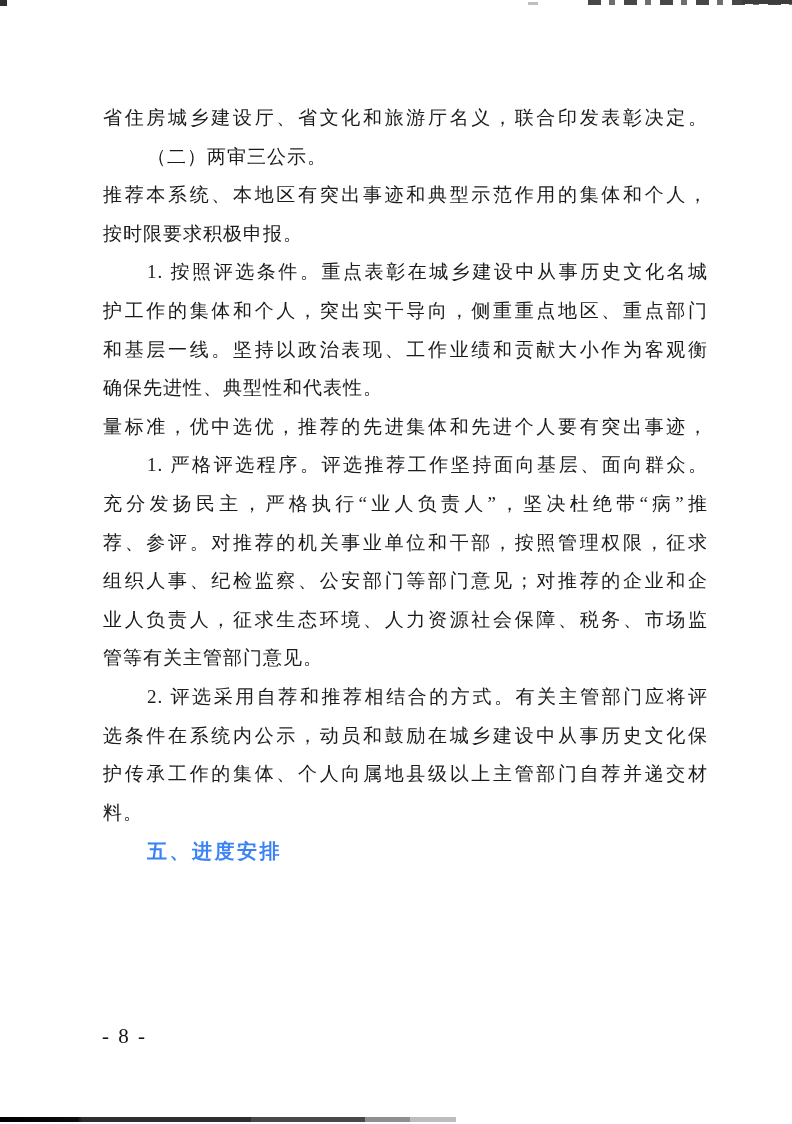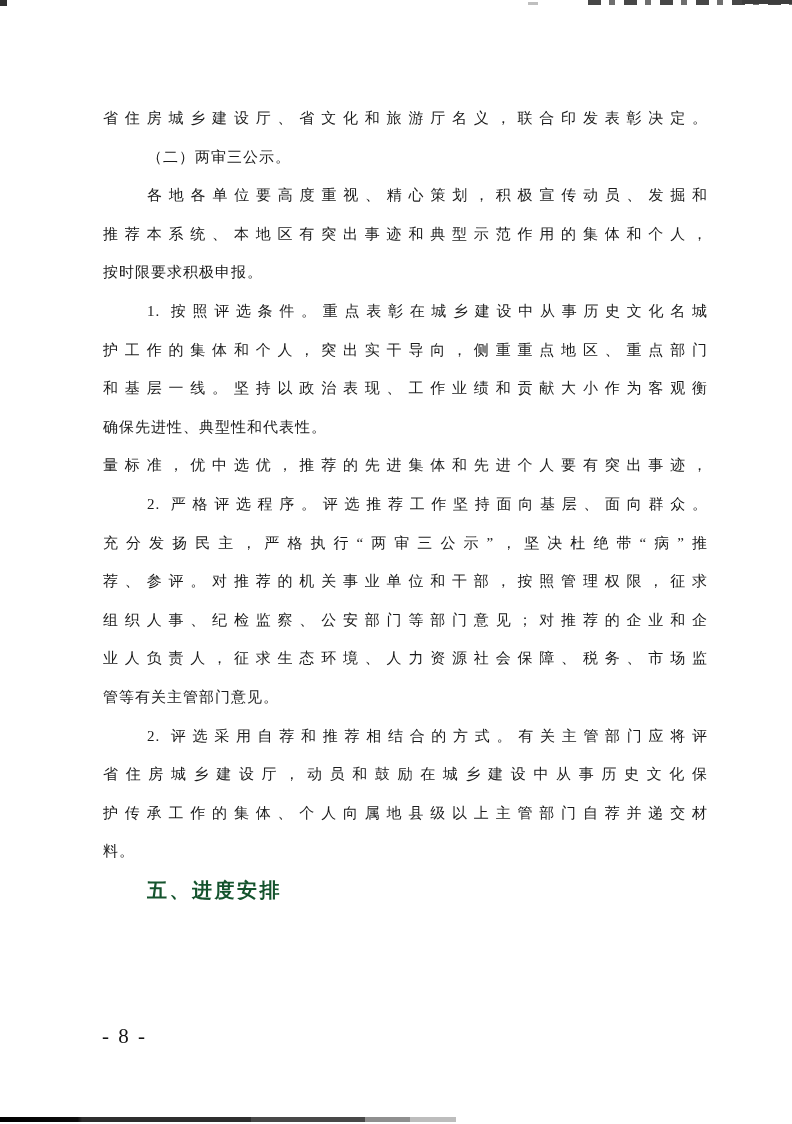--- a/index.html
+++ b/index.html
@@ -18,37 +18,37 @@
   }
   .content {
     position: absolute;
     left: 103px;
     top: 99px;
     width: 605px;
   }
   .ln {
     height: 38.6px;
     line-height: 38.6px;
-    font-size: 15px;
+    font-size: 19px;
     letter-spacing: 1px;
   }
   .jst {
     text-align: justify;
     text-align-last: justify;
     text-justify: inter-character;
   }
   .ind {
     text-indent: 44px;
   }
   .hd {
     font-family: "DejaVu Sans", "Liberation Sans", sans-serif;
     font-weight: 700;
     font-size: 20px;
     letter-spacing: 2.5px;
-    color: #14532d;
+    color: #3b82f6;
   }
   .pageno {
     position: absolute;
     left: 102px;
     top: 1021px;
     height: 30px;
     line-height: 30px;
     font-size: 21px;
     letter-spacing: 2px;
     color: #141414;
@@ -96,36 +96,35 @@
 
   <div class="art art-tl"></div>
   <div class="art art-ts"></div>
   <div class="art art-tr"></div>
   <div class="art art-tr2"></div>
   <div class="art art-bl"></div>
 
   <div class="content">
     <div class="ln jst">省住房城乡建设厅、省文化和旅游厅名义，联合印发表彰决定。</div>
     <div class="ln ind">（二）两审三公示。</div>
-    <div class="ln ind jst">各地各单位要高度重视、精心策划，积极宣传动员、发掘和</div>
     <div class="ln jst">推荐本系统、本地区有突出事迹和典型示范作用的集体和个人，</div>
     <div class="ln">按时限要求积极申报。</div>
     <div class="ln ind jst">1. 按照评选条件。重点表彰在城乡建设中从事历史文化名城</div>
     <div class="ln jst">护工作的集体和个人，突出实干导向，侧重重点地区、重点部门</div>
     <div class="ln jst">和基层一线。坚持以政治表现、工作业绩和贡献大小作为客观衡</div>
     <div class="ln">确保先进性、典型性和代表性。</div>
     <div class="ln jst">量标准，优中选优，推荐的先进集体和先进个人要有突出事迹，</div>
-    <div class="ln ind jst">2. 严格评选程序。评选推荐工作坚持面向基层、面向群众。</div>
-    <div class="ln jst">充分发扬民主，严格执行“两审三公示”，坚决杜绝带“病”推</div>
+    <div class="ln ind jst">1. 严格评选程序。评选推荐工作坚持面向基层、面向群众。</div>
+    <div class="ln jst">充分发扬民主，严格执行“业人负责人”，坚决杜绝带“病”推</div>
     <div class="ln jst">荐、参评。对推荐的机关事业单位和干部，按照管理权限，征求</div>
     <div class="ln jst">组织人事、纪检监察、公安部门等部门意见；对推荐的企业和企</div>
     <div class="ln jst">业人负责人，征求生态环境、人力资源社会保障、税务、市场监</div>
     <div class="ln">管等有关主管部门意见。</div>
     <div class="ln ind jst">2. 评选采用自荐和推荐相结合的方式。有关主管部门应将评</div>
-    <div class="ln jst">省住房城乡建设厅，动员和鼓励在城乡建设中从事历史文化保</div>
+    <div class="ln jst">选条件在系统内公示，动员和鼓励在城乡建设中从事历史文化保</div>
     <div class="ln jst">护传承工作的集体、个人向属地县级以上主管部门自荐并递交材</div>
     <div class="ln">料。</div>
     <div class="ln ind hd">五、进度安排</div>
   </div>
 
   <div class="pageno">- 8 -</div>
 
 </div>
 
 </body></html>

